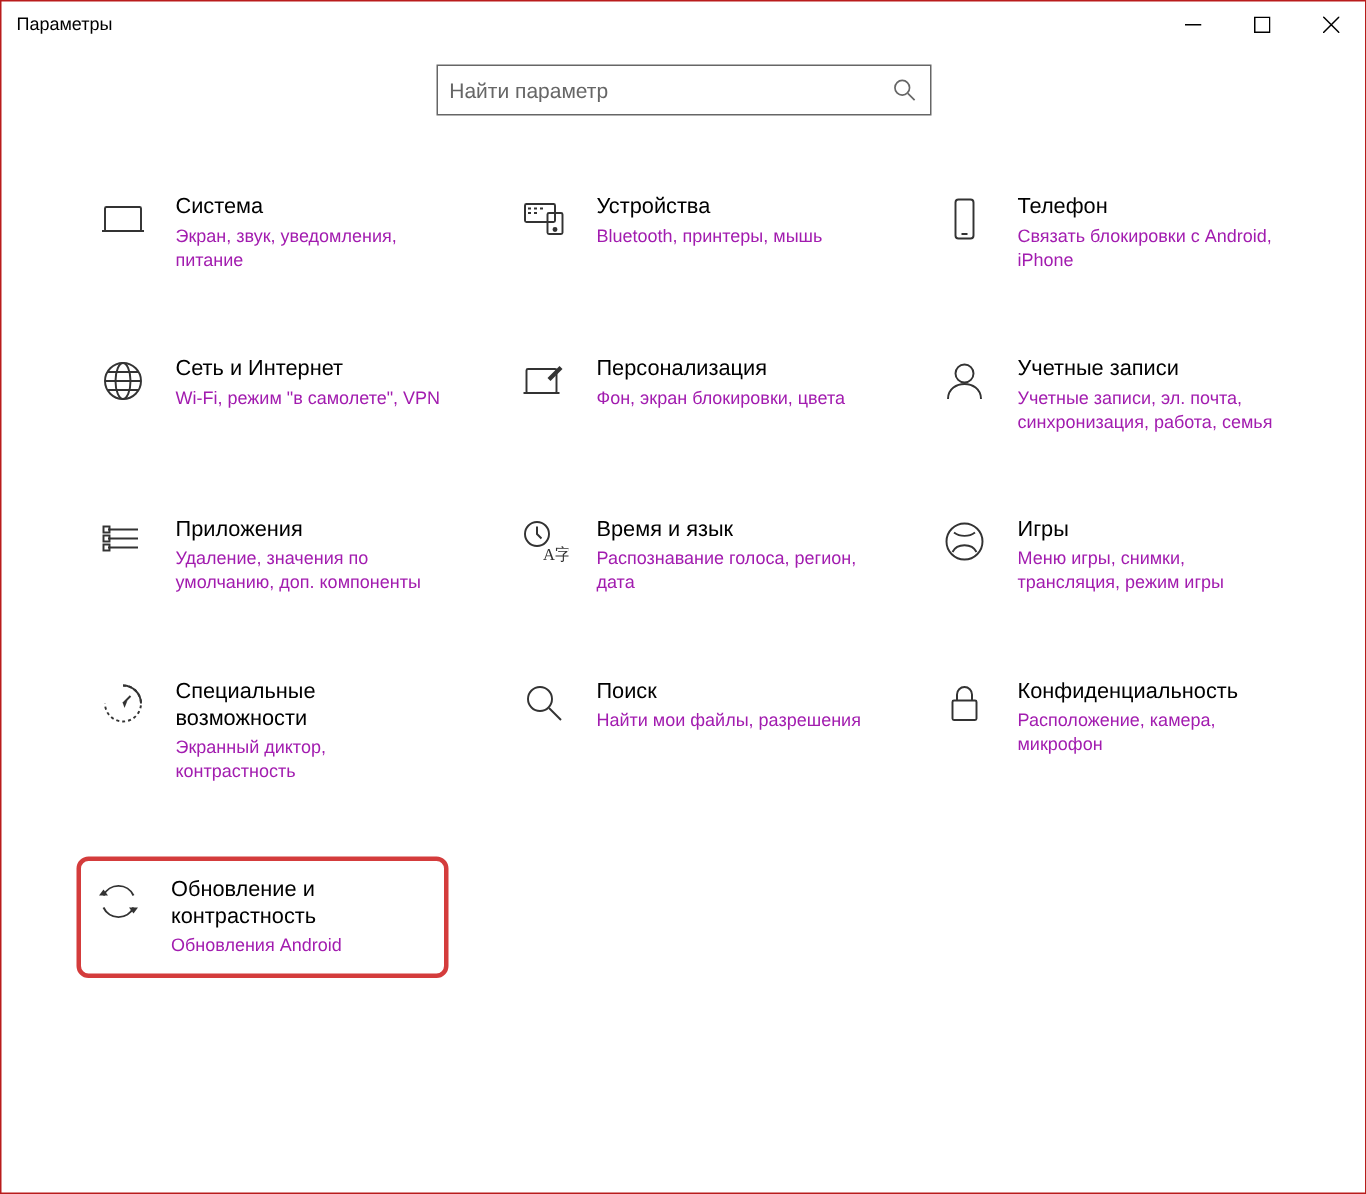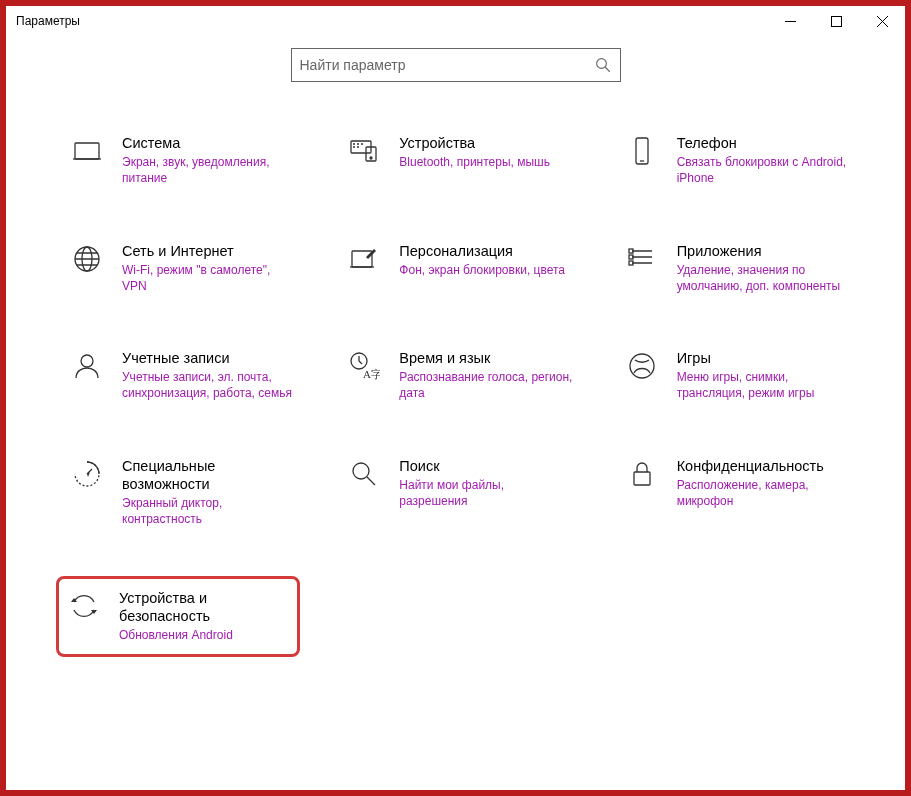--- a/index.html
+++ b/index.html
@@ -7,21 +7,21 @@
     font-family: "Segoe UI", Tahoma, sans-serif;
     background: #fff;
     width: 911px;
     height: 796px;
     overflow: hidden;
     color: #000;
   }
   .window {
     width: 100%;
     height: 100%;
-    border: 6px solid #b91c1c;
+    border: 1px solid #b91c1c;
     display: flex;
     flex-direction: column;
   }
   .titlebar {
     height: 30px;
     display: flex;
     align-items: center;
     justify-content: space-between;
     padding-left: 10px;
     font-size: 12px;
@@ -204,48 +204,48 @@
         </span>
         <div class="ttext">
           <span class="ttitle">Персонализация</span>
           <span class="tdesc">Фон, экран блокировки, цвета</span>
         </div>
       </div>
 
       <div class="tile">
         <span class="ticon">
           <svg viewBox="0 0 32 32">
+              <circle cx="16" cy="11" r="6"></circle>
+              <path d="M5 28 C5 21 11 18 16 18 C21 18 27 21 27 28"></path>
+            </svg>
+        </span>
+        <div class="ttext">
+          <span class="ttitle">Учетные записи</span>
+          <span class="tdesc">Учетные записи, эл. почта, синхронизация, работа, семья</span>
+        </div>
+      </div>
+
+      <div class="tile">
+        <span class="ticon">
+          <svg viewBox="0 0 32 32">
               <path d="M6 8 H26 M6 14 H26 M6 20 H26"></path>
               <rect x="3" y="6" width="4" height="4"></rect>
               <rect x="3" y="12" width="4" height="4"></rect>
               <rect x="3" y="18" width="4" height="4"></rect>
             </svg>
         </span>
         <div class="ttext">
           <span class="ttitle">Приложения</span>
           <span class="tdesc">Удаление, значения по умолчанию, доп. компоненты</span>
         </div>
       </div>
 
       <div class="tile">
         <span class="ticon">
           <svg viewBox="0 0 32 32">
-              <circle cx="16" cy="11" r="6"></circle>
-              <path d="M5 28 C5 21 11 18 16 18 C21 18 27 21 27 28"></path>
-            </svg>
-        </span>
-        <div class="ttext">
-          <span class="ttitle">Учетные записи</span>
-          <span class="tdesc">Учетные записи, эл. почта, синхронизация, работа, семья</span>
-        </div>
-      </div>
-
-      <div class="tile">
-        <span class="ticon">
-          <svg viewBox="0 0 32 32">
               <circle cx="11" cy="11" r="8"></circle>
               <path d="M11 6 V11 L14 14"></path>
               <text x="15" y="28" font-size="11" fill="#333" stroke="none" font-family="Segoe UI">A字</text>
             </svg>
         </span>
         <div class="ttext">
           <span class="ttitle">Время и язык</span>
           <span class="tdesc">Распознавание голоса, регион, дата</span>
         </div>
       </div>
@@ -307,20 +307,20 @@
       <div class="tile highlight">
         <span class="ticon">
           <svg viewBox="0 0 32 32">
               <path d="M26 12 A11 11 0 0 0 6 12"></path>
               <polygon points="3,12 9,12 6,8" fill="#333" stroke="none"></polygon>
               <path d="M6 20 A11 11 0 0 0 26 20"></path>
               <polygon points="23,20 29,20 26,24" fill="#333" stroke="none"></polygon>
             </svg>
         </span>
         <div class="ttext">
-          <span class="ttitle">Устройства и безопасность</span>
+          <span class="ttitle">Обновление и контрастность</span>
           <span class="tdesc">Обновления Android</span>
         </div>
       </div>
 
     </div>
   </div>
 </div>
 
 </body></html>

